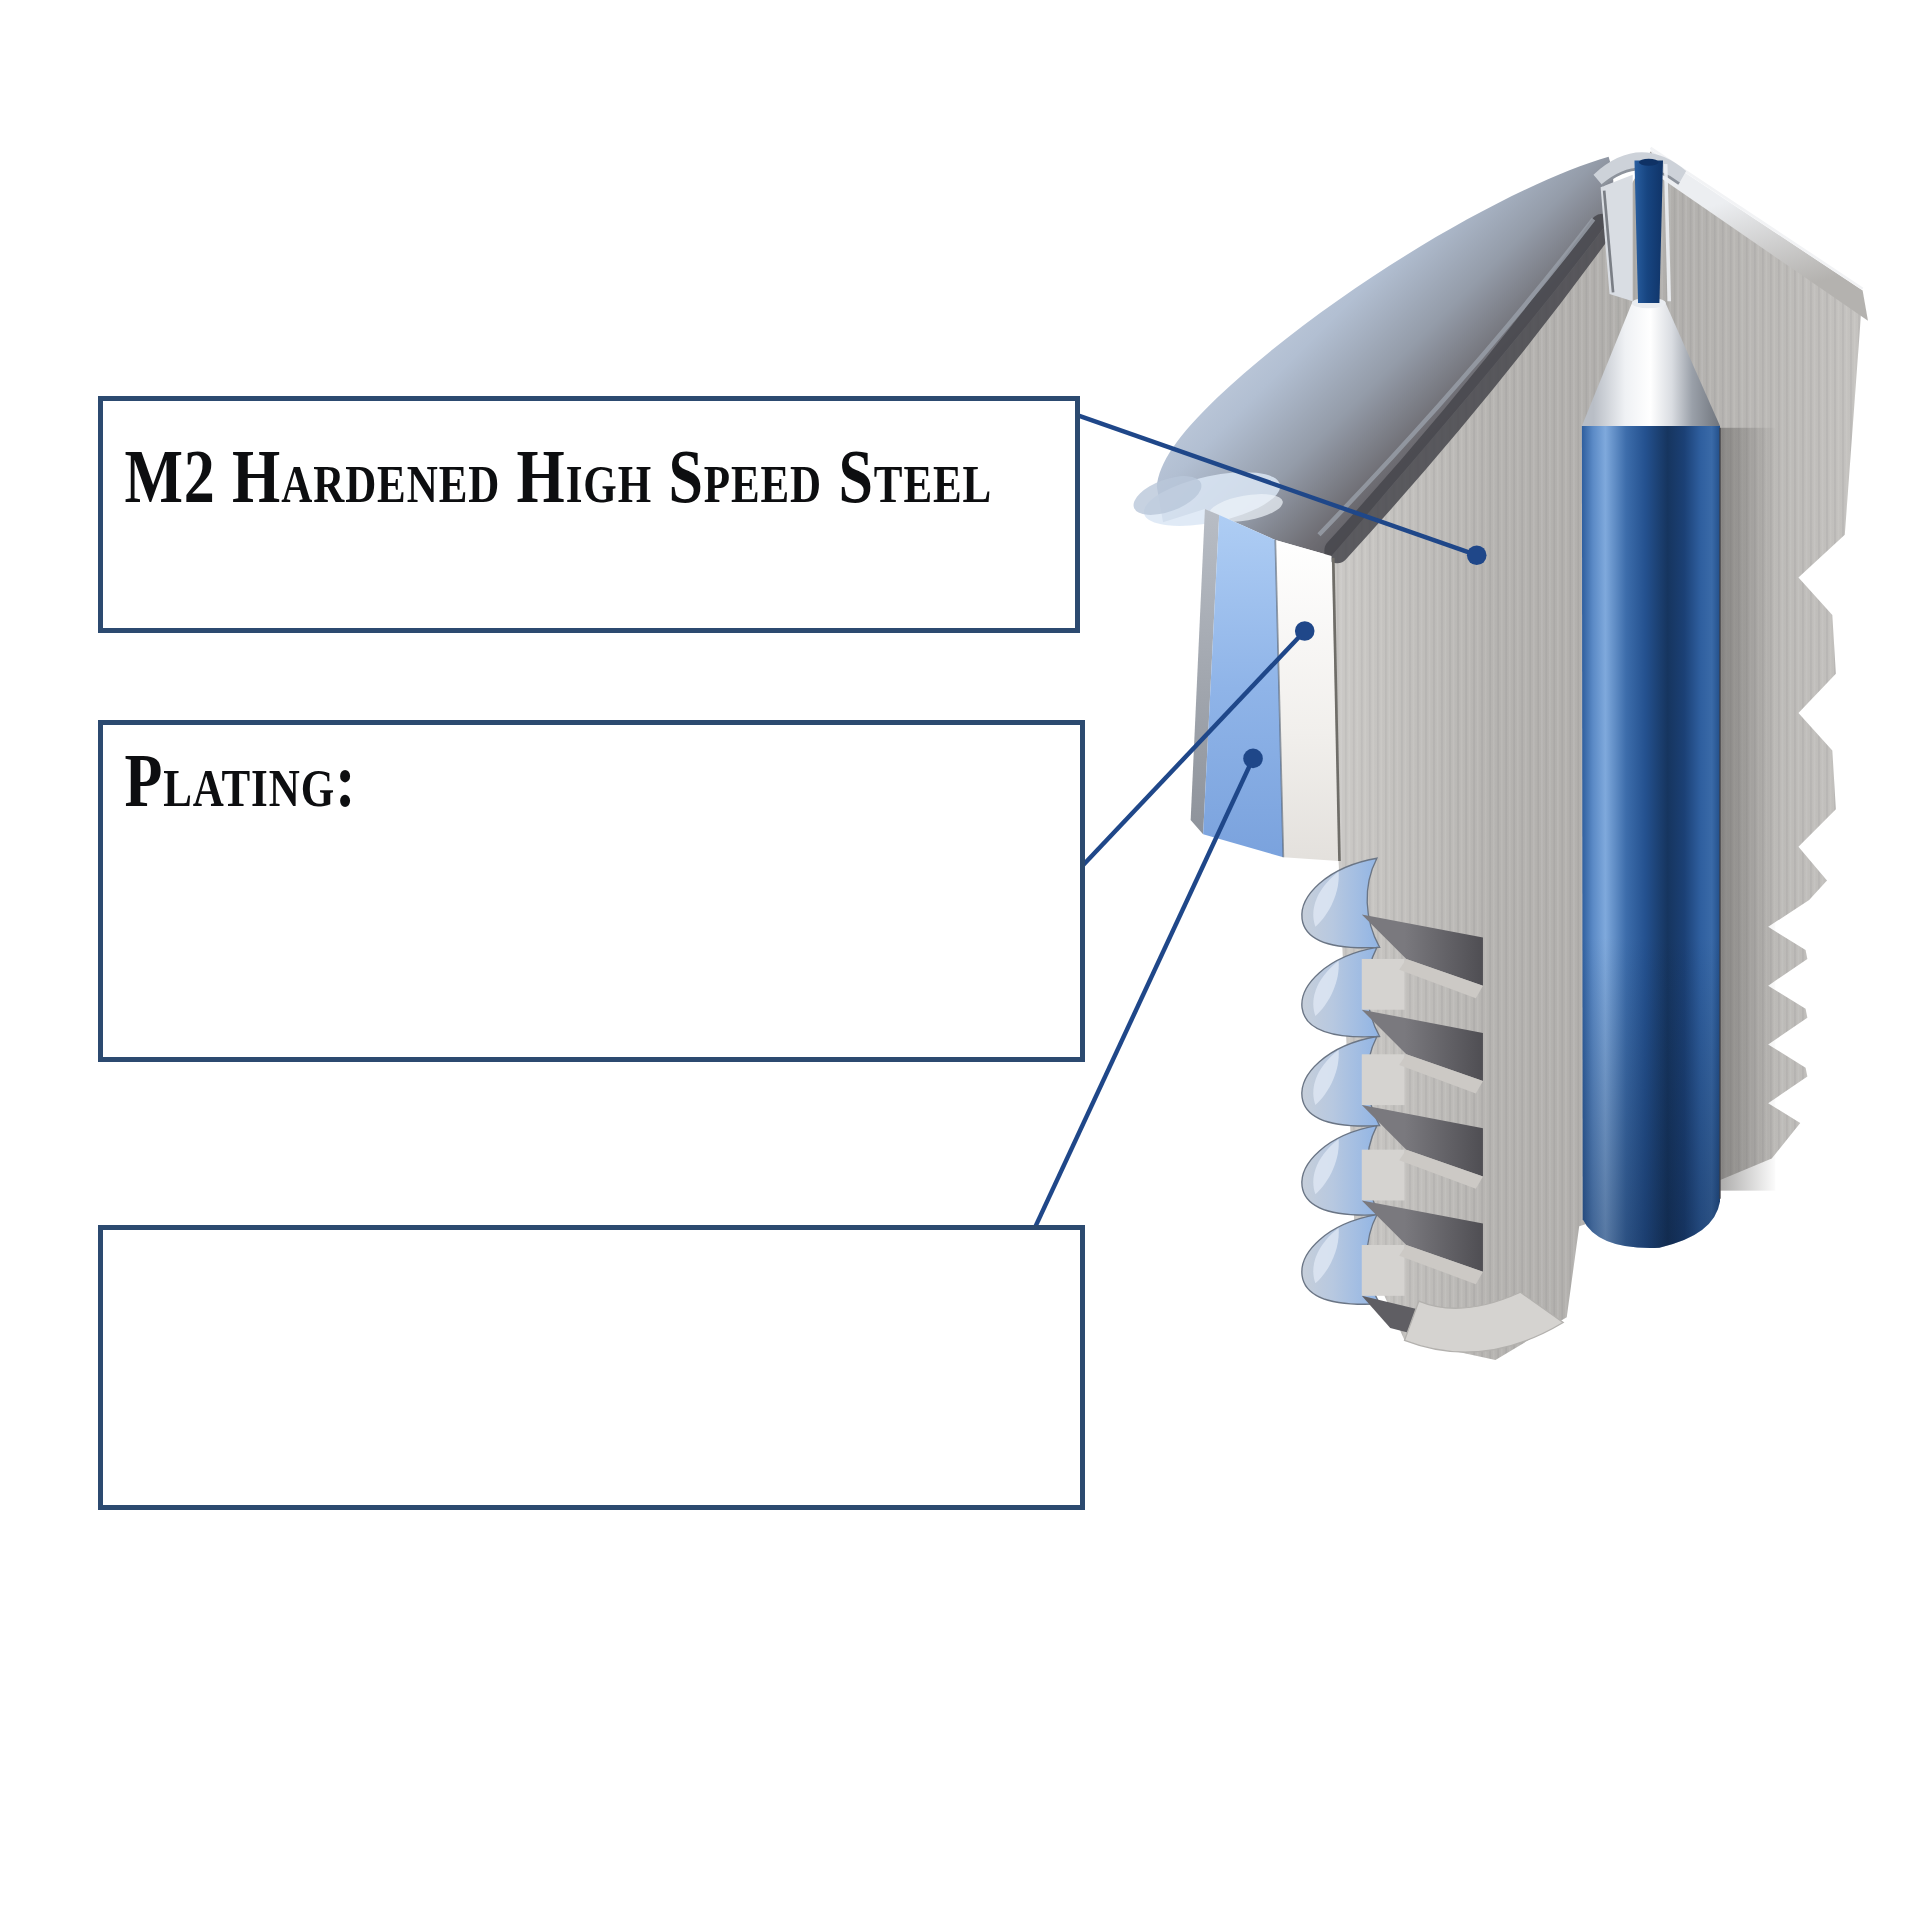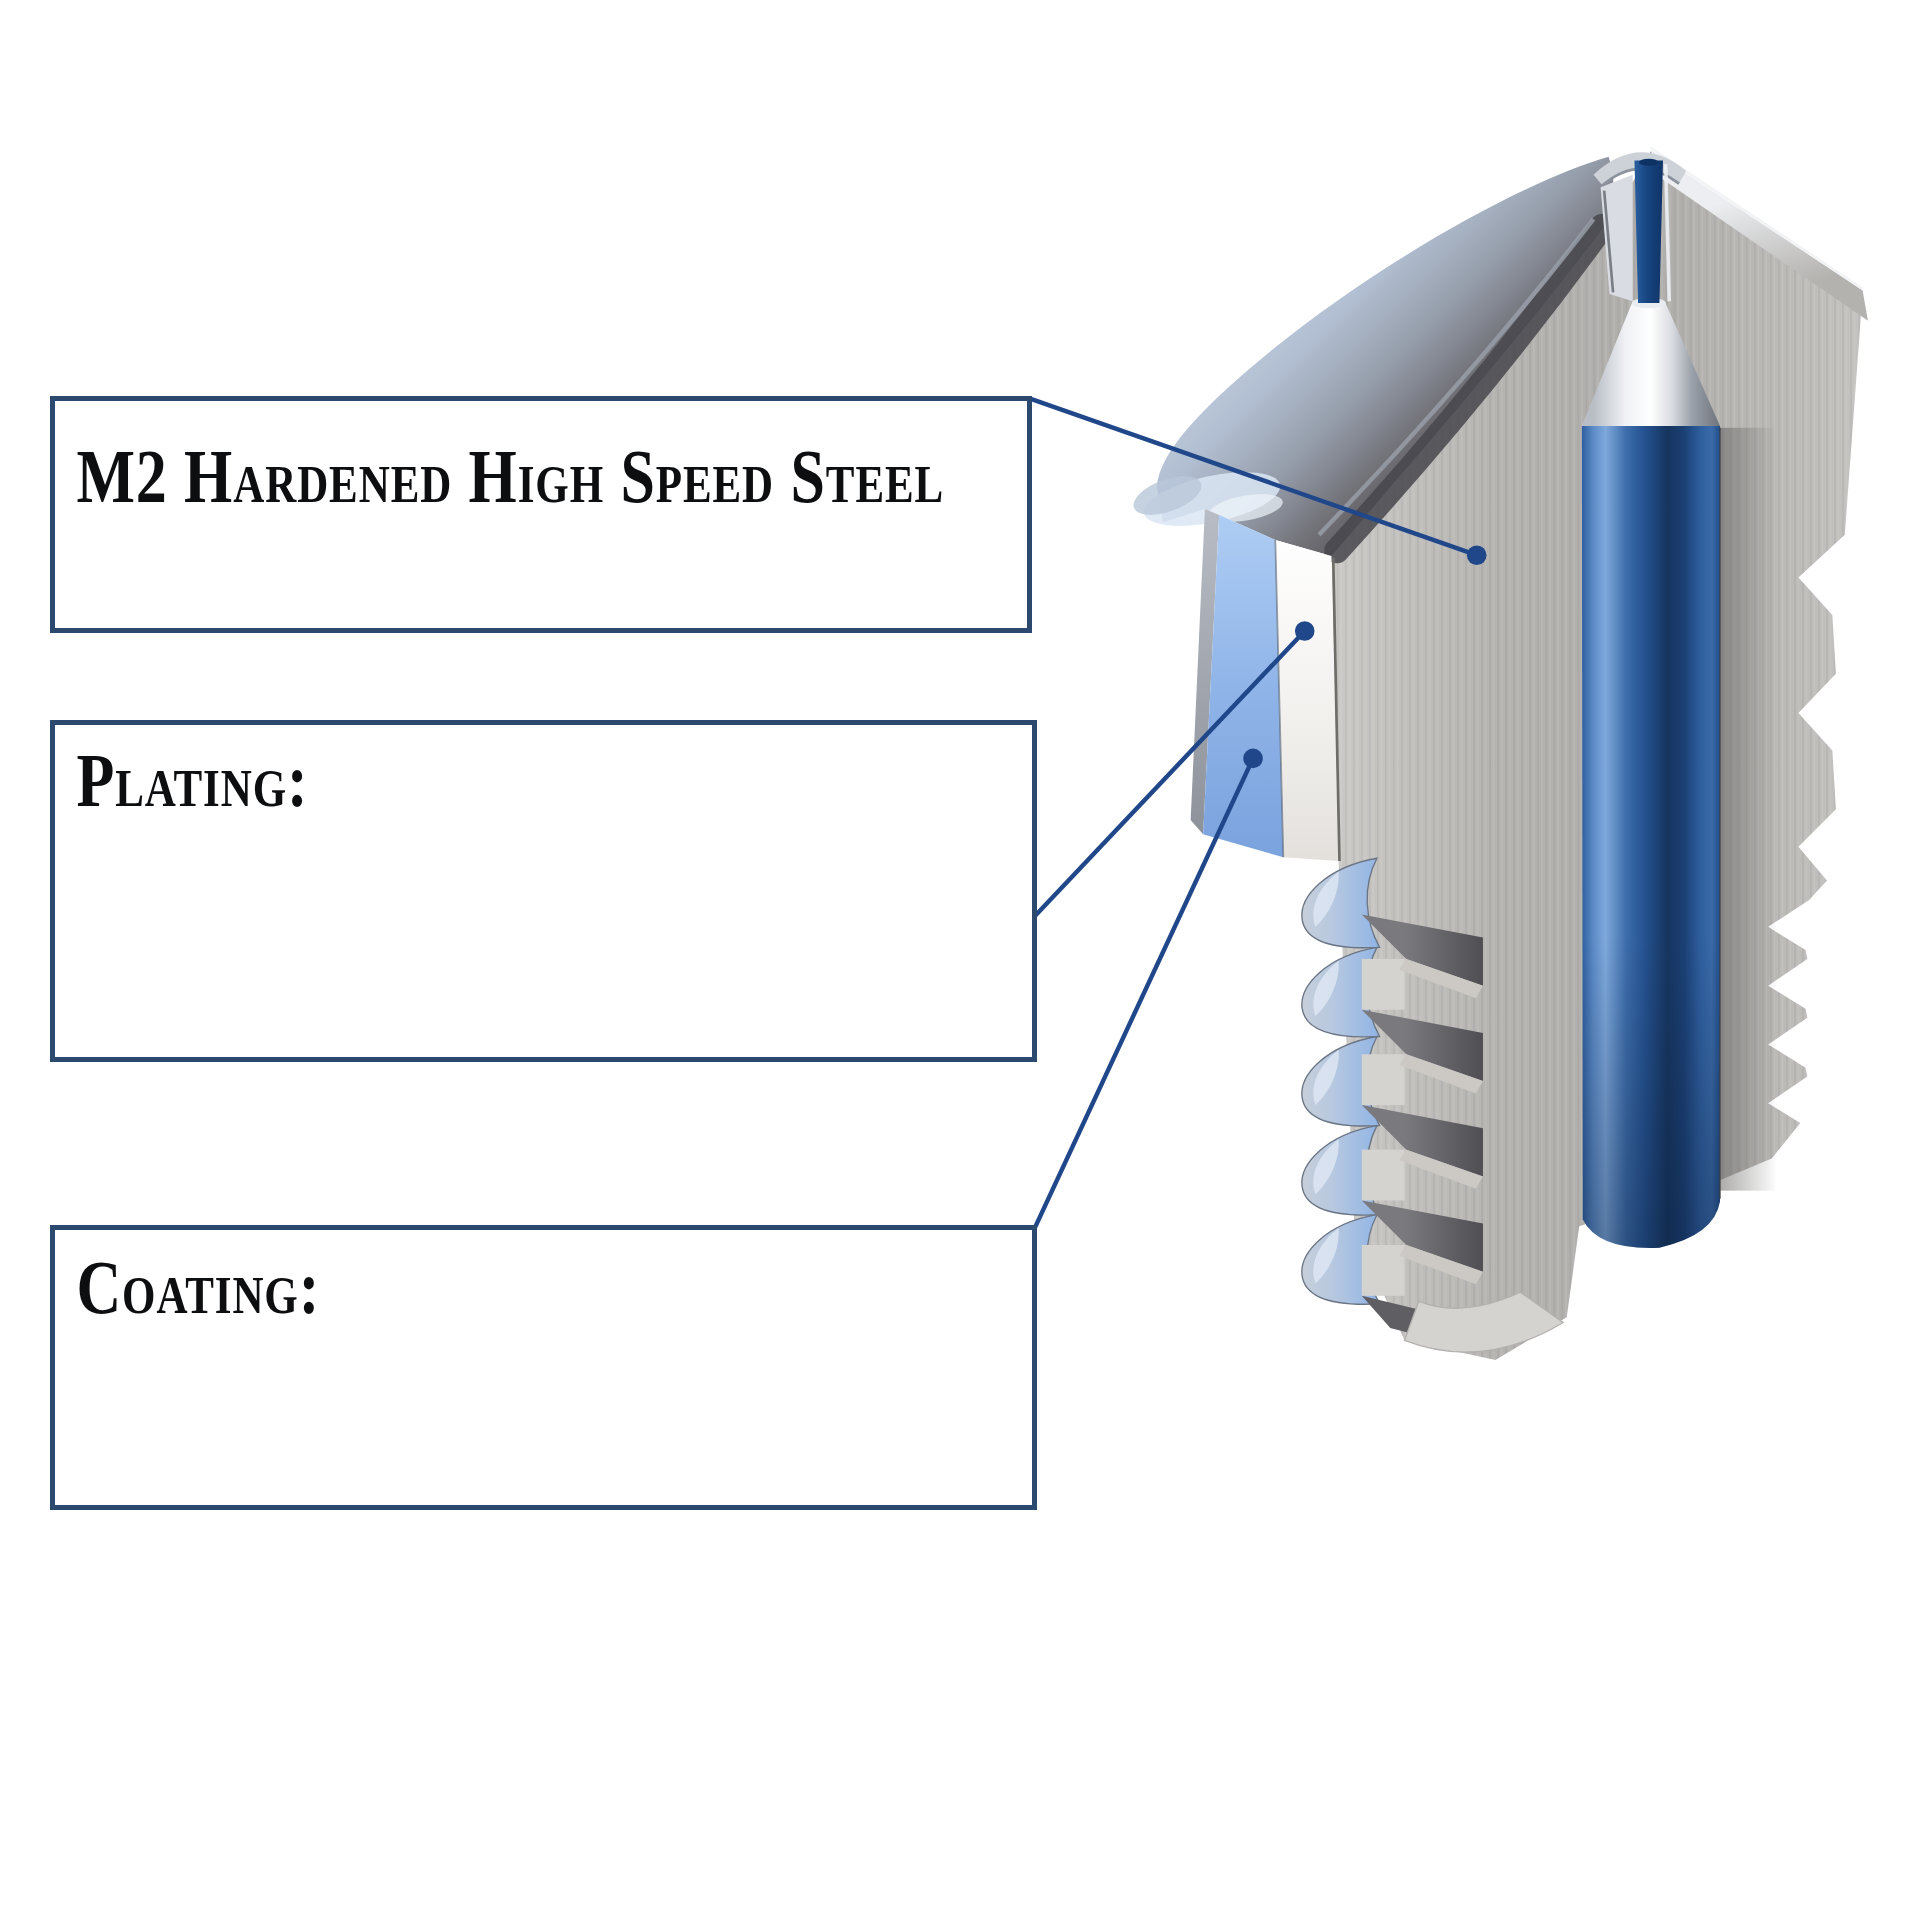--- a/index.html
+++ b/index.html
@@ -9,20 +9,21 @@
     background:#ffffff;
     font-family:"Liberation Serif","DejaVu Serif",serif;
     overflow:hidden;
   }
   .callout-box{
     position:absolute;
     border:5.3px solid #2c4a70;
     background:#ffffff;
     box-sizing:border-box;
     color:#101114;
+    margin-left:48px;
   }
   #box-material{left:50px;top:396px;width:982px;height:237px;padding:41px 0 0 21.4px;}
   #box-plating {left:50px;top:720px;width:987px;height:342px;padding:23px 0 0 21.4px;}
   #box-coating {left:50px;top:1225px;width:987px;height:285px;padding:25px 0 0 21.4px;}
   .line{white-space:nowrap;line-height:75px;height:75px;}
   #box-material .line{line-height:78px;height:78px;}
   .stretch{display:inline-block;transform:scaleY(1.22);transform-origin:0 78%;}
   .hdr{font-weight:700;font-size:62px;font-variant:small-caps;letter-spacing:0.9px;color:#0d0e10;}
   .val{font-weight:400;font-size:59px;font-variant:small-caps;letter-spacing:1.8px;color:#1a1a1c;}
   .spacer-sm{height:27px;}
@@ -230,20 +231,17 @@
   </div>
 
   <div class="callout-box" id="box-plating">
     <div class="line">
       <span class="stretch hdr">Plating:</span>
     </div>
     <div class="spacer-sm"></div>
   </div>
 
   <div class="callout-box" id="box-coating">
-    <div class="line">
-      <span class="stretch hdr">Coating:</span>
-    </div>
     <div class="spacer-md"></div>
   </div>
 
 </div>
 
 
 </body></html>

